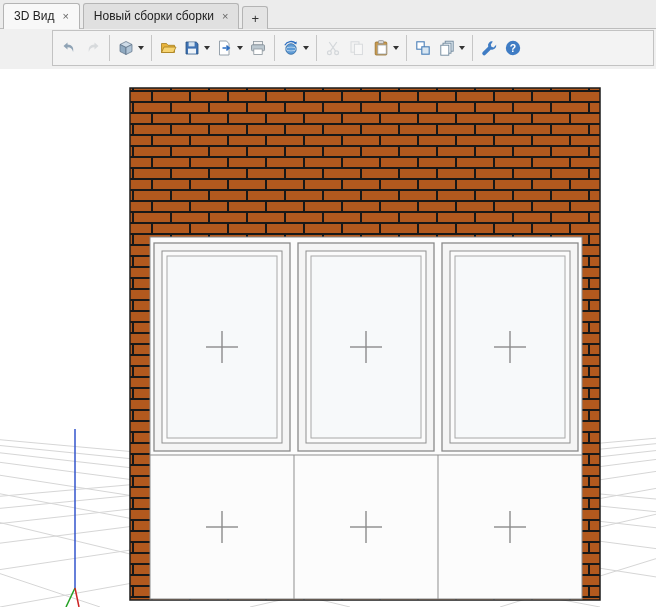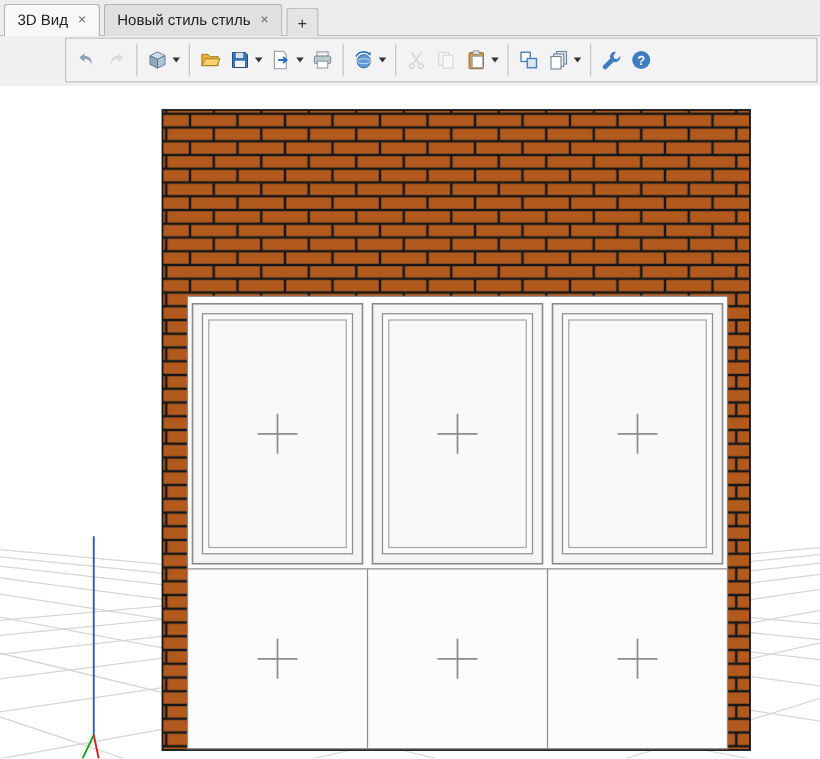--- a/index.html
+++ b/index.html
@@ -28,21 +28,21 @@
 <body>
 
 <div class="app">
 
   <div class="tabbar">
     <div class="tab active">
       <span>3D Вид</span>
       <span class="close">×</span>
     </div>
     <div class="tab">
-      <span>Новый стиль стиль</span>
+      <span>Новый сборки сборки</span>
       <span class="close">×</span>
     </div>
     <div class="plustab">+</div>
   </div>
 
   <div class="toolbarrow">
     <div class="toolbar">
 
       <div class="tbtn">
         <svg width="18" height="18" viewBox="0 0 18 18">

